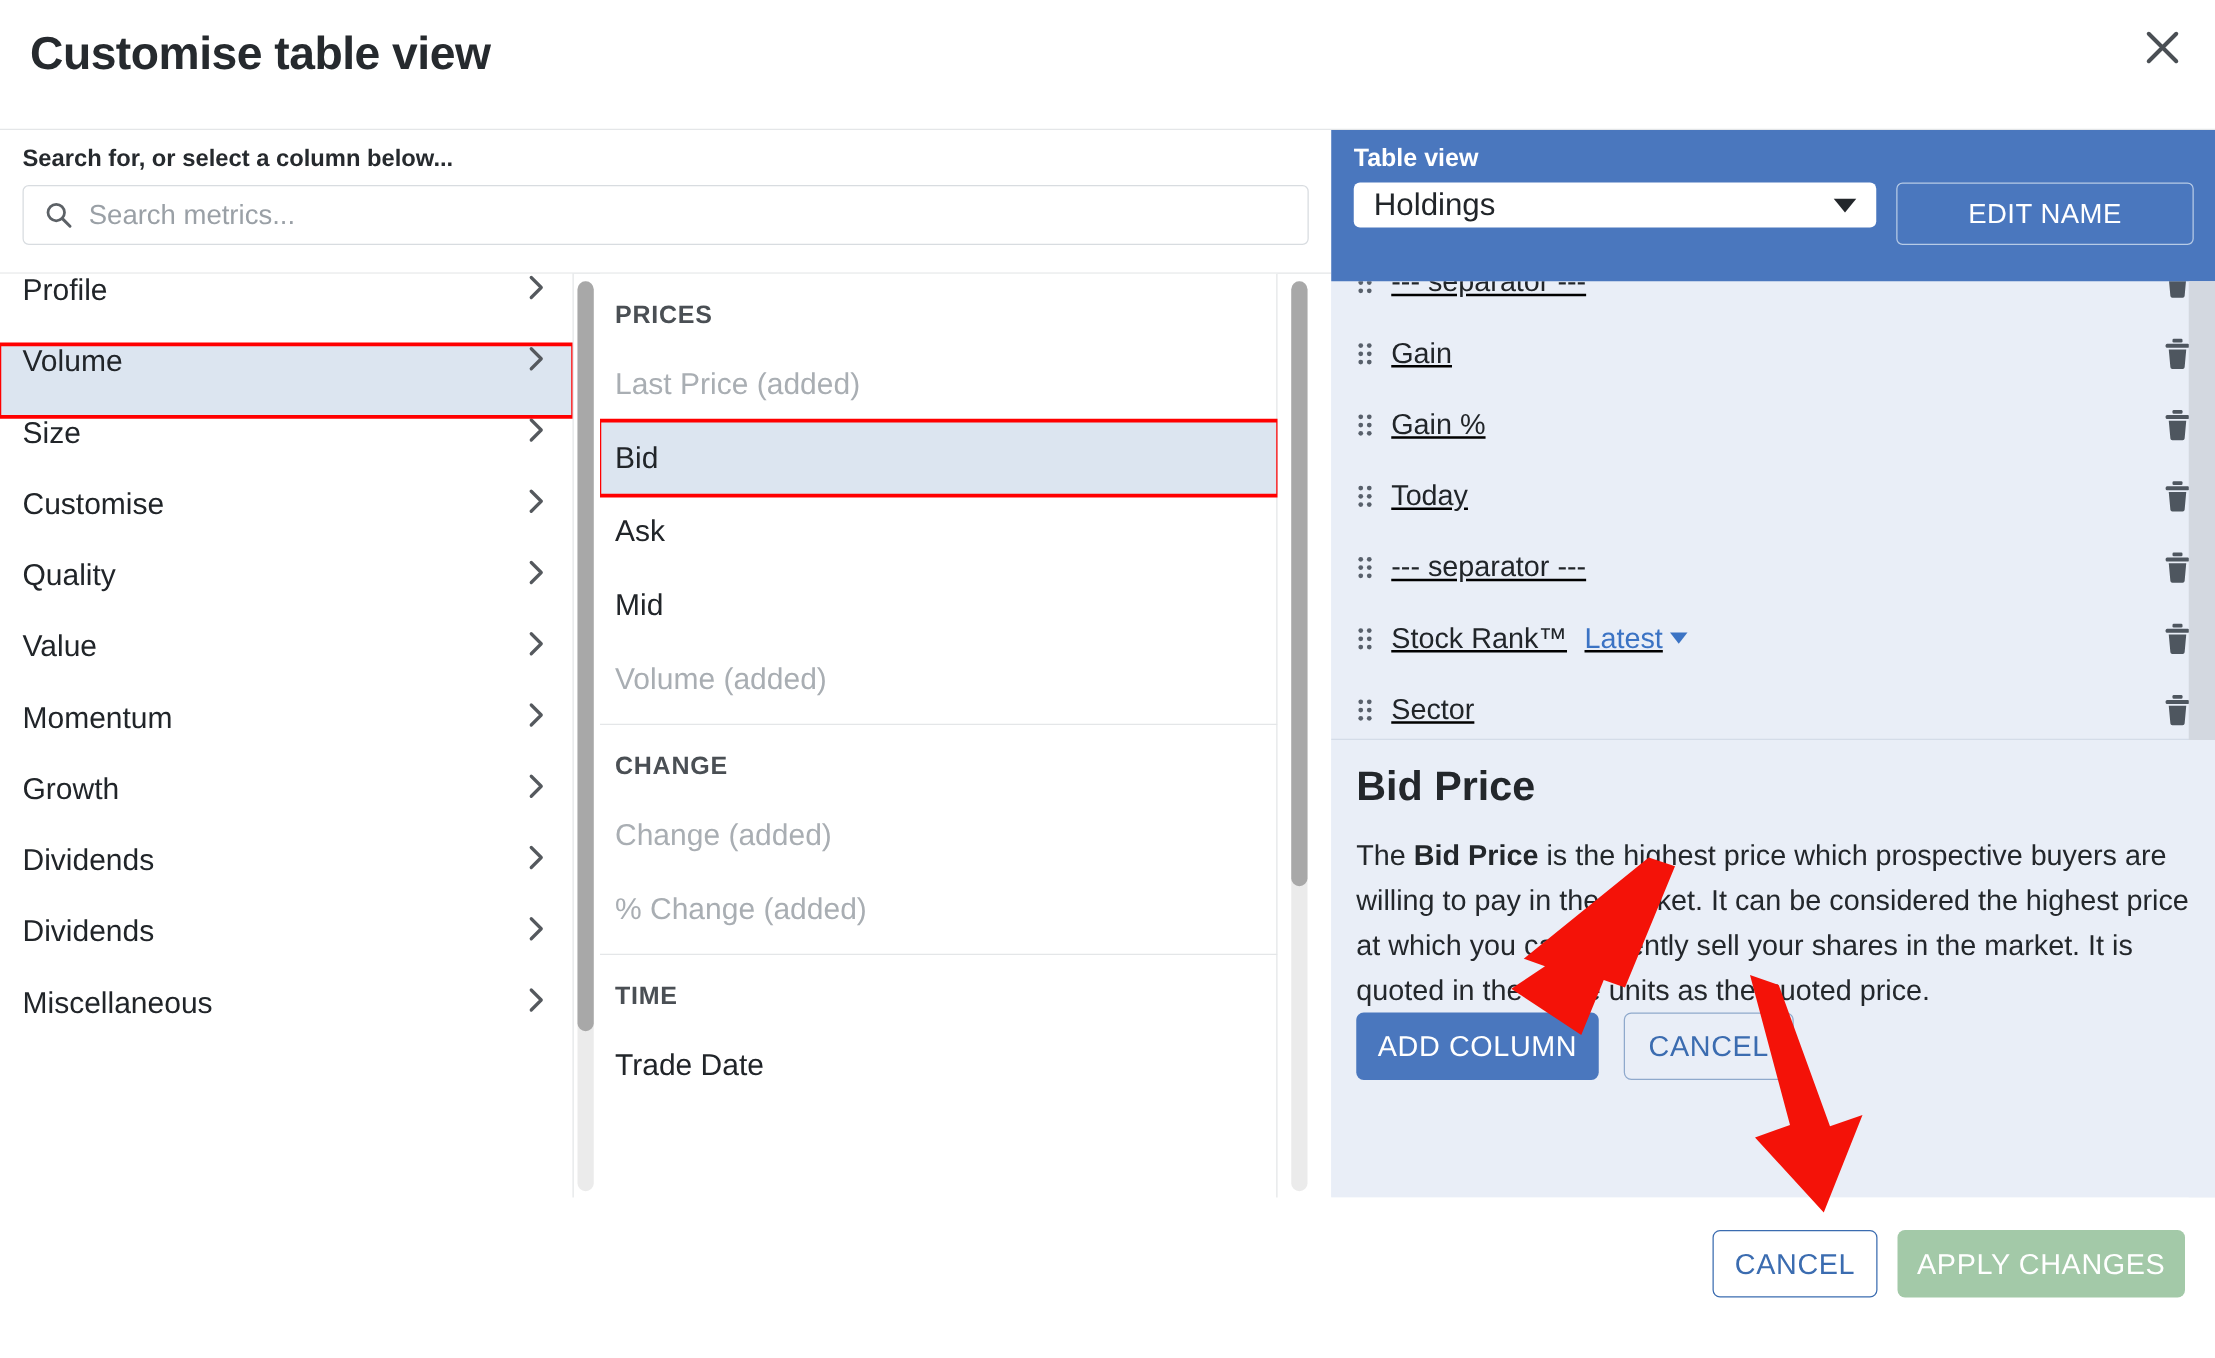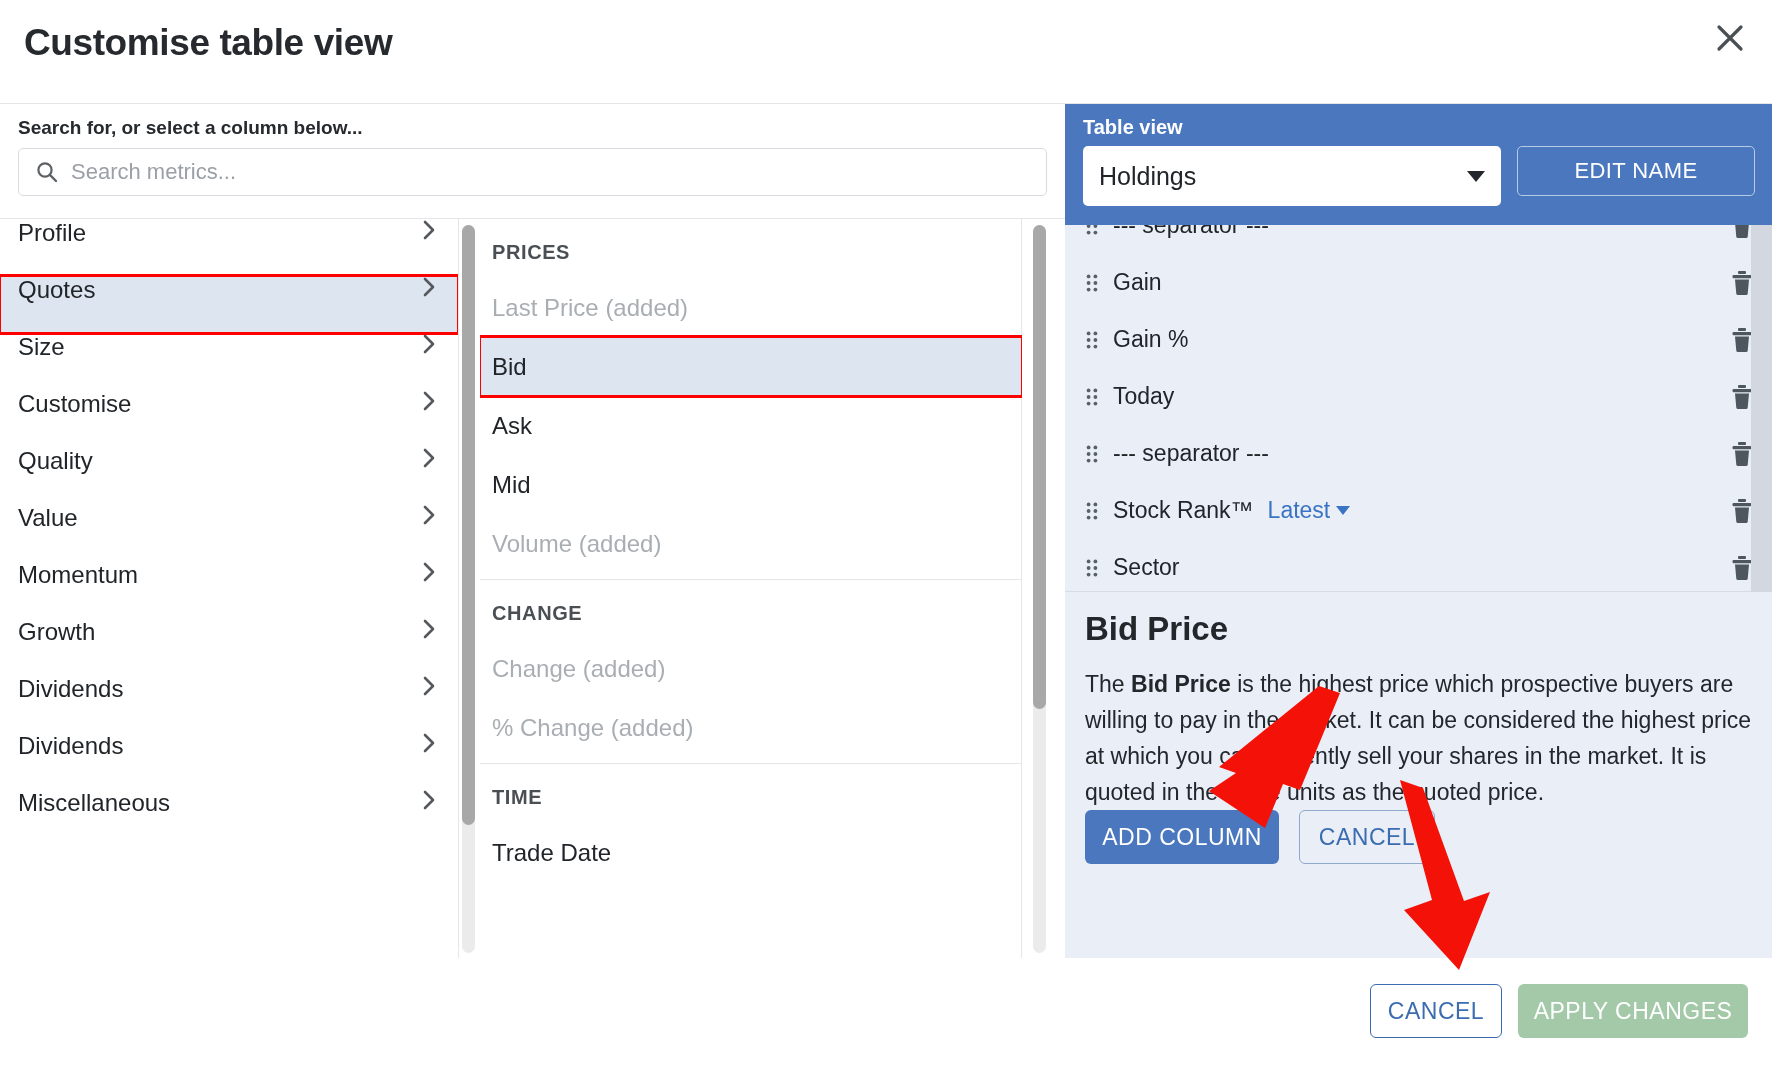--- a/index.html
+++ b/index.html
@@ -103,37 +103,37 @@
     position:absolute; left:1065px; top:104px; width:707px; height:854px;
     background:#e9eef7;
   }
   .tv-header {
     position:absolute; left:0; top:0; width:707px; height:121px; background:#4a77be;
   }
   .tv-label {
     position:absolute; left:18px; top:12px; font-size:20px; font-weight:bold; color:#ffffff;
   }
   .tv-select {
-    position:absolute; left:18px; top:42px; width:418px; height:60px;
+    position:absolute; left:18px; top:42px; width:418px; height:36px;
     background:#fff; border-radius:5px; display:flex; align-items:center;
     padding:0 16px; cursor:pointer;
   }
   .tv-select .tv-value { flex:1; font-size:25px; color:#212529; }
   .tv-caret { width:0;height:0;border-left:9px solid transparent;border-right:9px solid transparent;border-top:11px solid #23272b; }
   .tv-edit {
     position:absolute; left:452px; top:42px; width:238px; height:50px;
     border:1px solid #b7cbe6; border-radius:5px; color:#ffffff;
     display:flex; align-items:center; justify-content:center;
     font-size:22px; letter-spacing:0.4px; cursor:pointer; background:transparent;
   }
 
   
   .sel-list {
     position:absolute; left:0; top:121px; width:707px; height:366px;
-    overflow:hidden; background:#e9eef7;
+    overflow:hidden; background:#e9eef7;text-decoration:underline;
   }
   .sel-row {
     position:relative; height:57px; display:flex; align-items:center;
     padding:0 18px 0 14px;
   }
   .sel-handle {
     width:26px; display:flex; justify-content:center; cursor:grab;
   }
   .sel-name { flex:1; font-size:23px; color:#212529; padding-left:8px; display:flex; align-items:center; }
   .sel-name .period {
@@ -230,21 +230,21 @@
     <div class="cat-col" id="cat-col">
         <div class="cat-item">
           <span class="cat-label">Profile</span>
           <span class="chev">
             <svg width="22" height="22" viewBox="0 0 22 22">
               <path d="M7 3 L15 11 L7 19" fill="none" stroke="#55595e" stroke-width="2.6" stroke-linecap="round" stroke-linejoin="round"></path>
             </svg>
           </span>
         </div>
         <div class="cat-item selected annot">
-          <span class="cat-label">Quotes</span>
+          <span class="cat-label">Volume</span>
           <span class="chev">
             <svg width="22" height="22" viewBox="0 0 22 22">
               <path d="M7 3 L15 11 L7 19" fill="none" stroke="#55595e" stroke-width="2.6" stroke-linecap="round" stroke-linejoin="round"></path>
             </svg>
           </span>
         </div>
         <div class="cat-item">
           <span class="cat-label">Size</span>
           <span class="chev">
             <svg width="22" height="22" viewBox="0 0 22 22">

